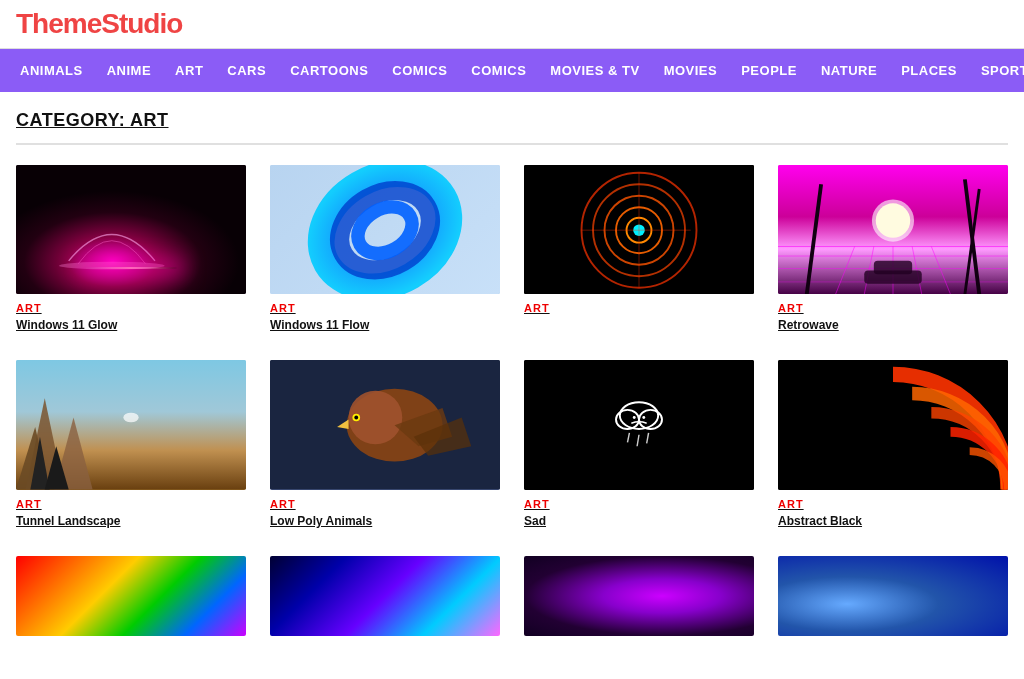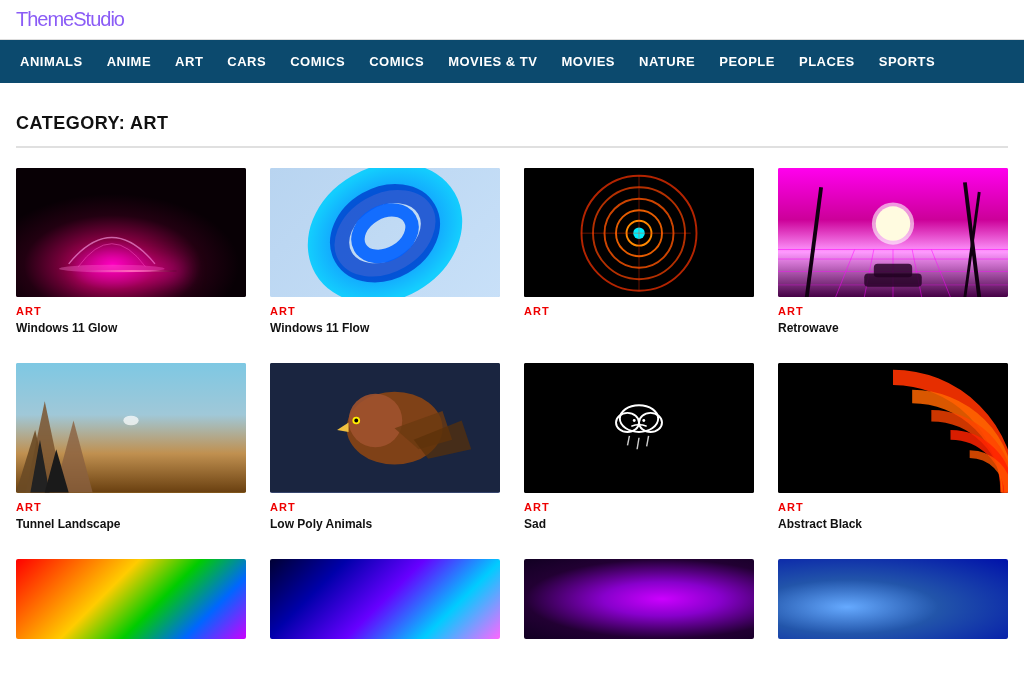--- a/index.html
+++ b/index.html
@@ -5,27 +5,27 @@
     * { margin: 0; padding: 0; box-sizing: border-box; }
     body { font-family: Arial, sans-serif; background: #fff; color: #111; }
 
     
     .top-logo {
       padding: 8px 16px;
       border-bottom: 1px solid #ddd;
       background: #fff;
     }
     .logo-text {
-      font-size: 20px;
-      font-weight: 400;
-      color: #8b5cf6;
+      font-size: 28px;
+      font-weight: 700;
+      color: #ef4444;
       letter-spacing: -1px;
     }
     nav {
-      background: #0c4a6e;
+      background: #8b5cf6;
       display: flex;
       align-items: center;
       padding: 0 8px;
     }
     nav ul {
       display: flex;
       list-style: none;
       flex: 1;
     }
     nav ul li a {
@@ -33,21 +33,21 @@
       color: #fff;
       text-decoration: none;
       font-size: 13px;
       font-weight: 700;
       padding: 14px 12px;
       letter-spacing: 0.5px;
       white-space: nowrap;
     }
 
     
-    .page-wrap { max-width: 1024px; margin: 0 auto; padding: 12px 16px; }
+    .page-wrap { max-width: 1024px; margin: 0 auto; padding: 0 16px; text-decoration: underline; }
 
     
     .category-heading {
       padding: 18px 0 12px;
       font-size: 18px;
       font-weight: 700;
       border-bottom: 2px solid #e0e0e0;
       margin-bottom: 20px;
       letter-spacing: 0.5px;
     }
@@ -177,36 +177,39 @@
       <li>
         <a href="#">ANIME</a>
       </li>
       <li>
         <a href="#">ART</a>
       </li>
       <li>
         <a href="#">CARS</a>
       </li>
       <li>
+        <a href="#">CARTOONS</a>
+      </li>
+      <li>
         <a href="#">COMICS</a>
       </li>
       <li>
         <a href="#">COMICS</a>
       </li>
       <li>
         <a href="#">MOVIES &amp; TV</a>
       </li>
       <li>
         <a href="#">MOVIES</a>
       </li>
       <li>
+        <a href="#">PEOPLE</a>
+      </li>
+      <li>
         <a href="#">NATURE</a>
-      </li>
-      <li>
-        <a href="#">PEOPLE</a>
       </li>
       <li>
         <a href="#">PLACES</a>
       </li>
       <li>
         <a href="#">SPORTS</a>
       </li>
     </ul>
 
 </nav>

